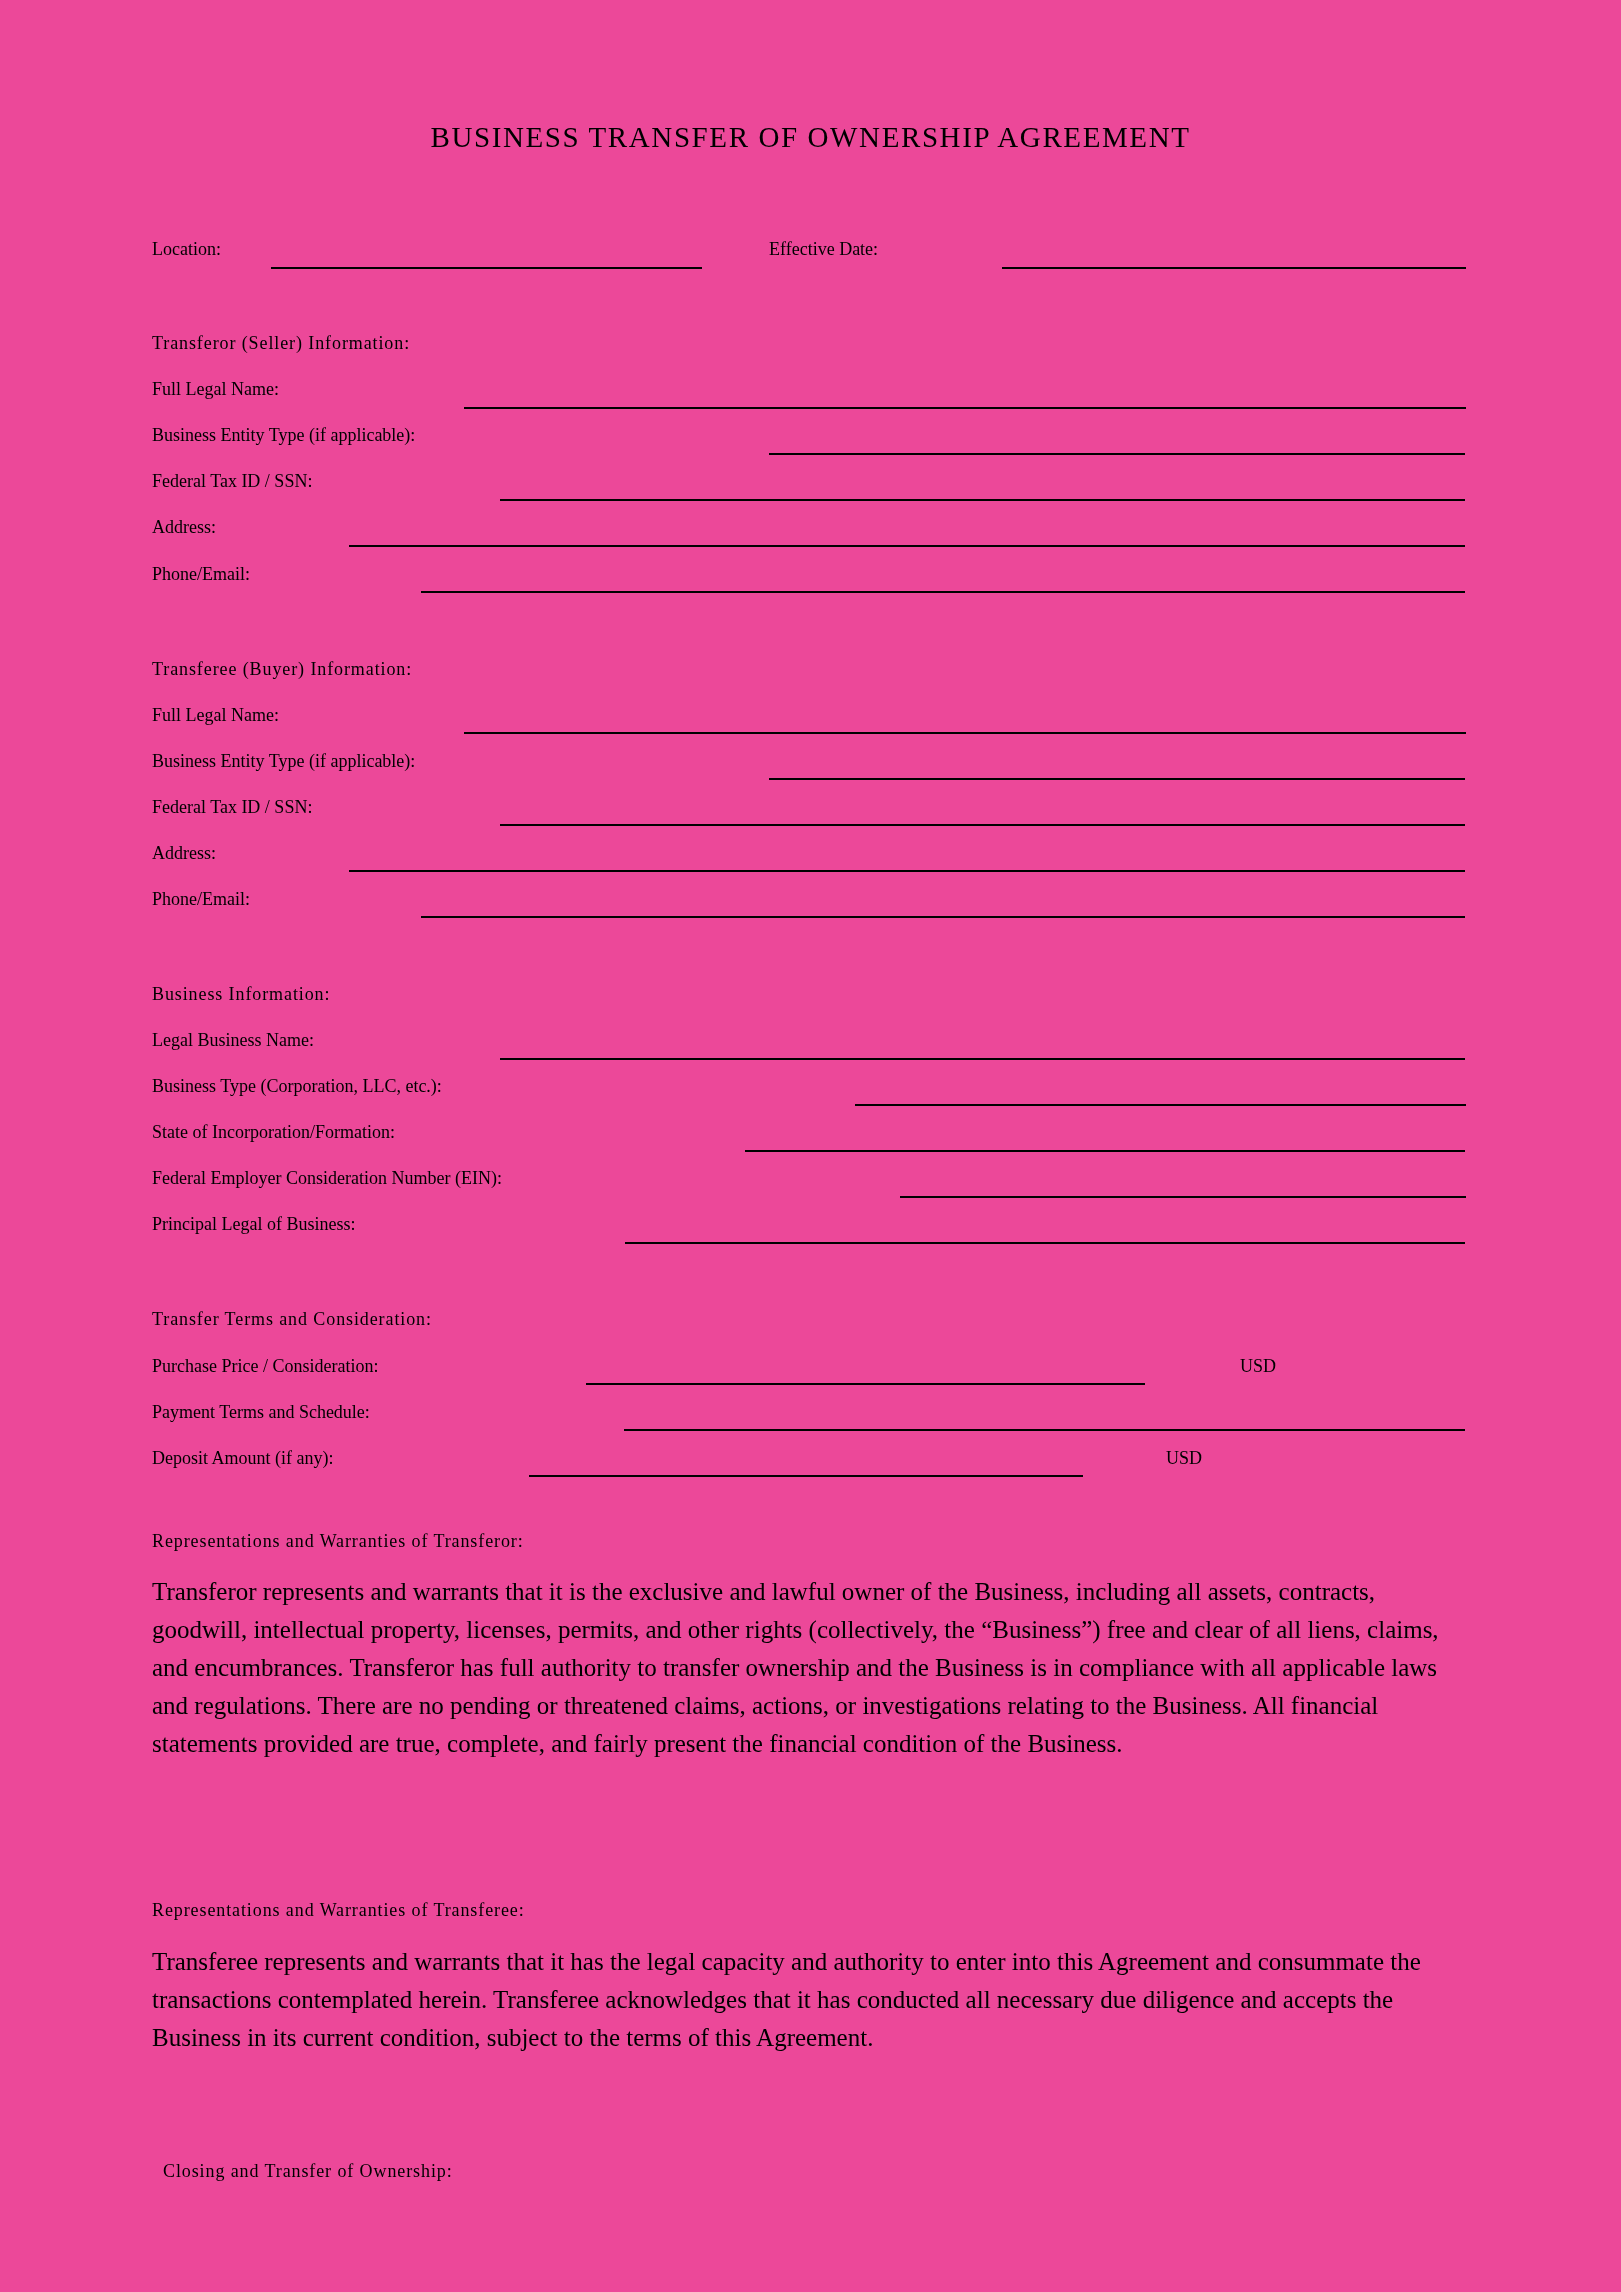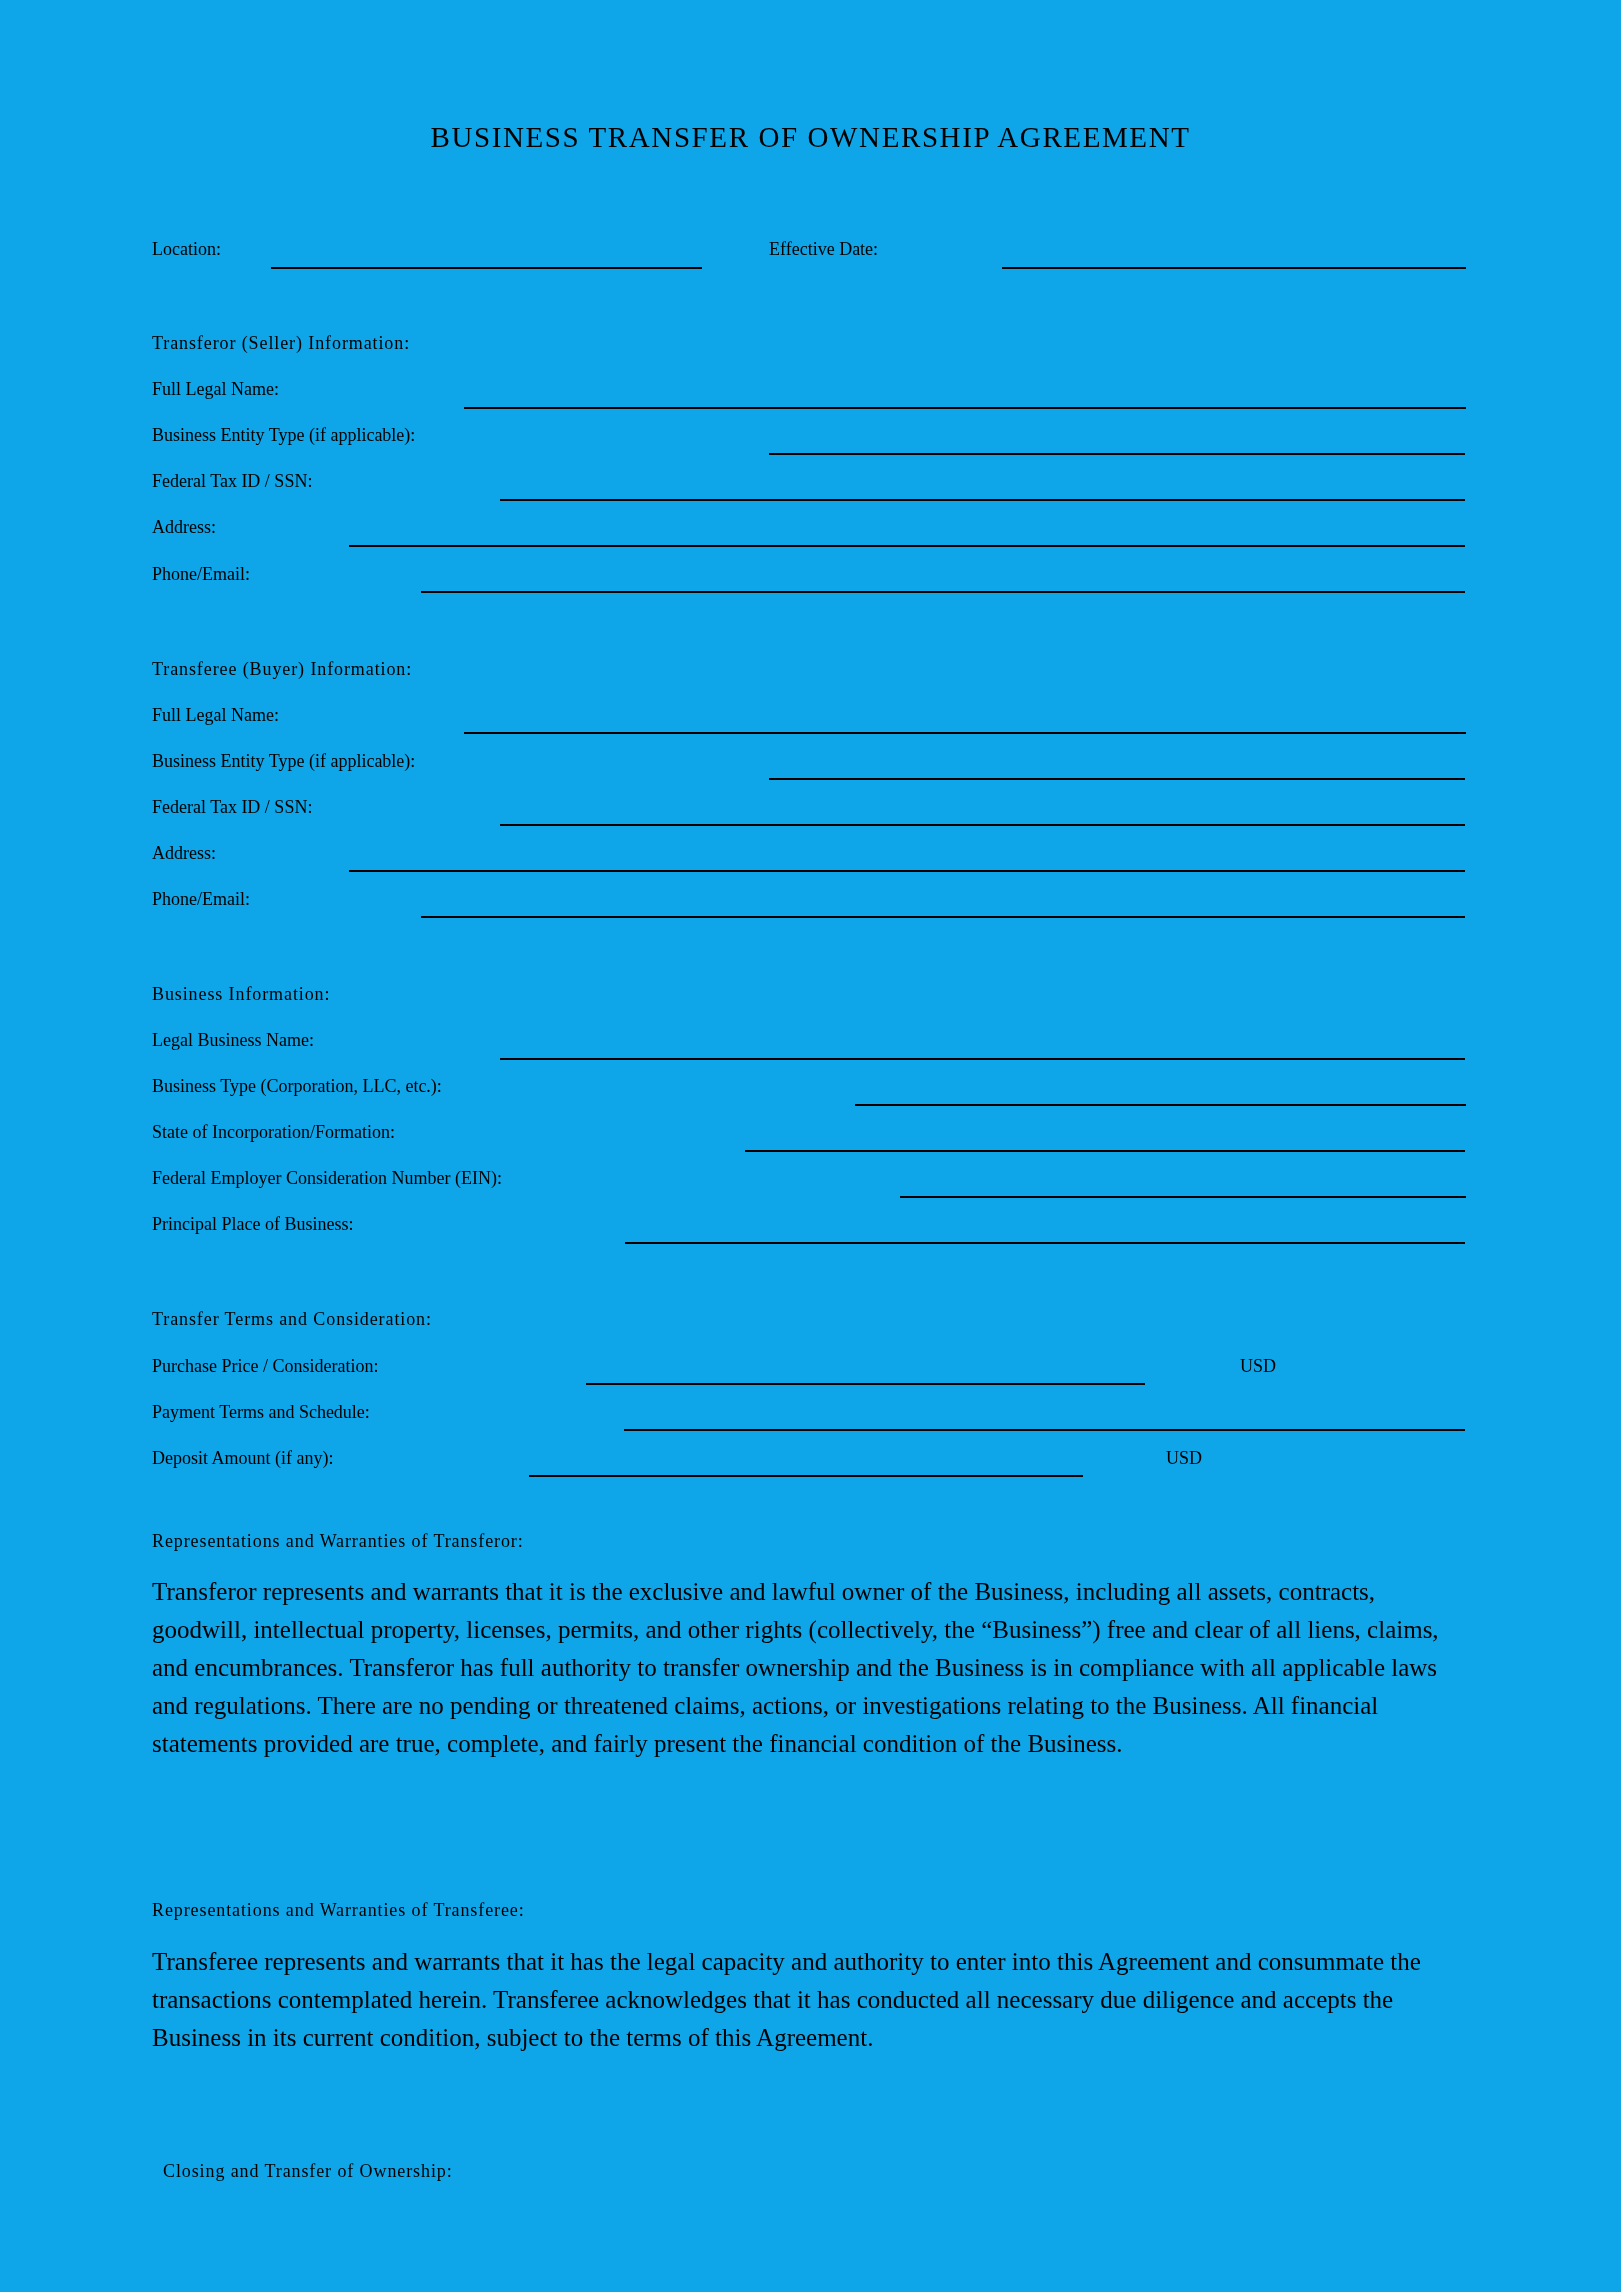--- a/index.html
+++ b/index.html
@@ -8,21 +8,21 @@
     background: #ffffff;
   }
   body {
     font-family: "Liberation Serif", "DejaVu Serif", serif;
     color: #000000;
   }
   .page {
     position: relative;
     width: 1621px;
     height: 2293px;
-    background: #0ea5e9;
+    background: #ec4899;
     overflow: hidden;
     box-sizing: border-box;
   }
 
   
   .doc-title {
     position: absolute;
     left: 0;
     right: 0;
     top: 123px;
@@ -113,21 +113,21 @@
 
   <div class="t" style="left:152px; top:1077px;">Business Type (Corporation, LLC, etc.):</div>
   <div class="rule" style="left:855px; top:1104px; width:611px;"></div>
 
   <div class="t" style="left:152px; top:1123px;">State of Incorporation/Formation:</div>
   <div class="rule" style="left:745px; top:1150px; width:720px;"></div>
 
   <div class="t" style="left:152px; top:1169px;">Federal Employer Consideration Number (EIN):</div>
   <div class="rule" style="left:900px; top:1196px; width:566px;"></div>
 
-  <div class="t" style="left:152px; top:1215px;">Principal Place of Business:</div>
+  <div class="t" style="left:152px; top:1215px;">Principal Legal of Business:</div>
   <div class="rule" style="left:625px; top:1242px; width:840px;"></div>
 
   <div class="t section-head" style="left:152px; top:1310px;">Transfer Terms and Consideration:</div>
 
   <div class="t" style="left:152px; top:1357px;">Purchase Price / Consideration:</div>
   <div class="rule" style="left:586px; top:1383px; width:559px;"></div>
   <div class="t" style="left:1240px; top:1357px;">USD</div>
 
   <div class="t" style="left:152px; top:1403px;">Payment Terms and Schedule:</div>
   <div class="rule" style="left:624px; top:1429px; width:841px;"></div>

